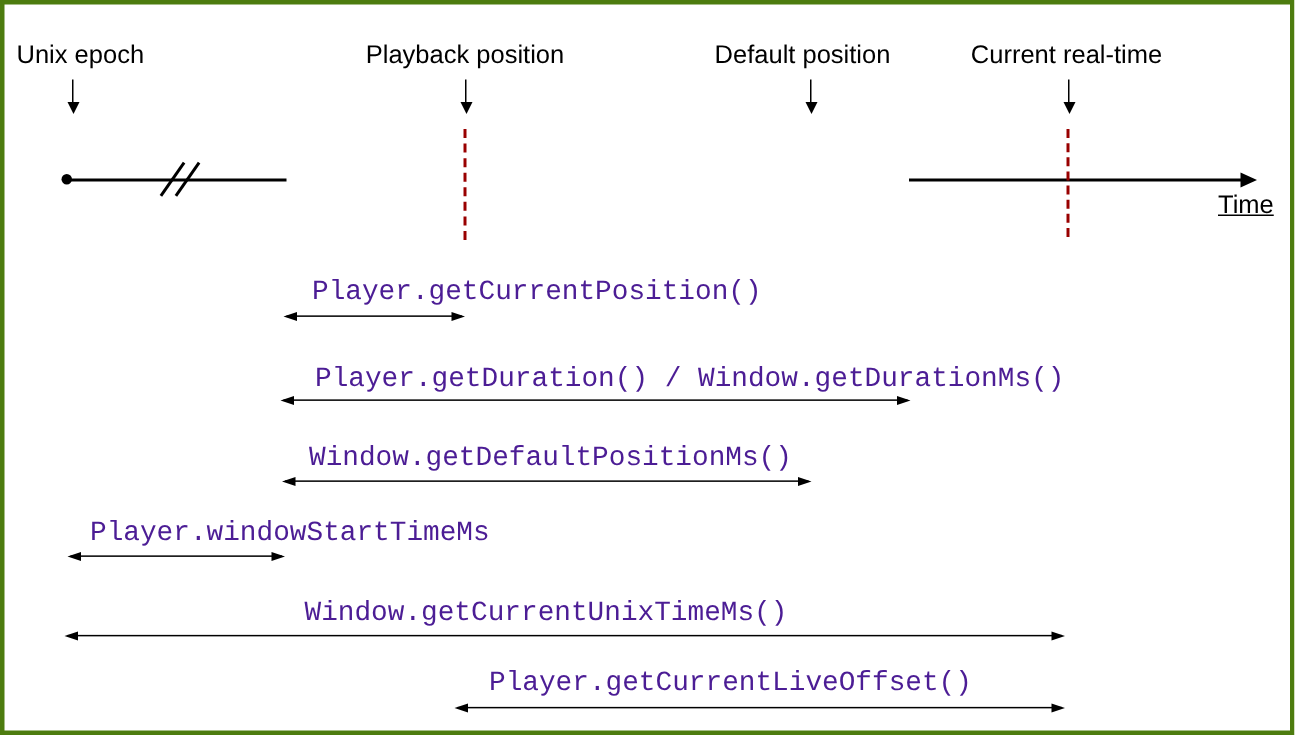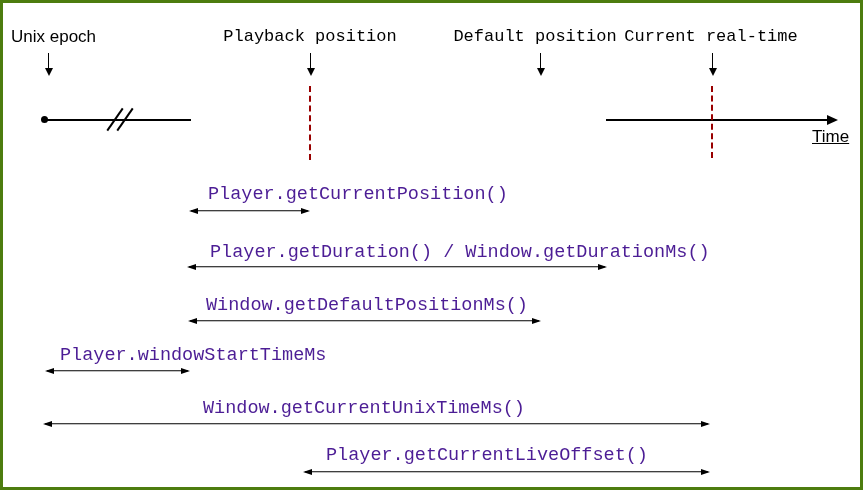--- a/index.html
+++ b/index.html
@@ -4,21 +4,21 @@
 <style>
   html,body{margin:0;padding:0;background:#fff;}
   .canvas{
     position:relative; width:863px; height:490px; box-sizing:border-box;
     border:3px solid #4d7c0f; background:#fff; overflow:hidden;
     font-family:"Liberation Sans","DejaVu Sans",sans-serif;
   }
   .top-label{
     position:absolute; top:24px; font-size:17px; color:#000; white-space:nowrap;
   }
-  .top-label.centered{ transform:translateX(-50%);font-family:Liberation Mono, monospace; }
+  .top-label.centered{ transform:translateX(-50%); }
   
   .v-arrow{ position:absolute; width:9px; height:23px; }
   .v-arrow .vshaft{ position:absolute; left:3.75px; top:0; bottom:5px; width:1.5px; background:#000; }
   .v-arrow .vhead{ position:absolute; bottom:0; left:0.5px; width:0; height:0;
     border-left:4px solid transparent; border-right:4px solid transparent; border-top:8px solid #000; }
   
   .tl-seg{ position:absolute; top:116px; height:2px; background:#000; }
   .tl-dot{ position:absolute; left:38px; top:113px; width:7px; height:7px; border-radius:50%; background:#000; }
   .tl-head{ position:absolute; left:824px; top:111.5px; width:0; height:0;
     border-top:5.5px solid transparent; border-bottom:5.5px solid transparent; border-left:11px solid #000; }

